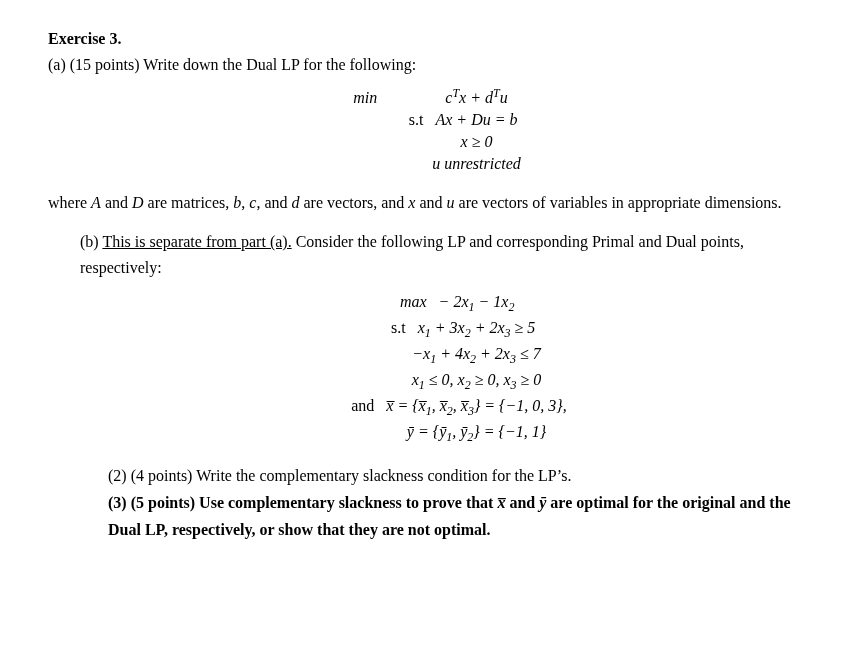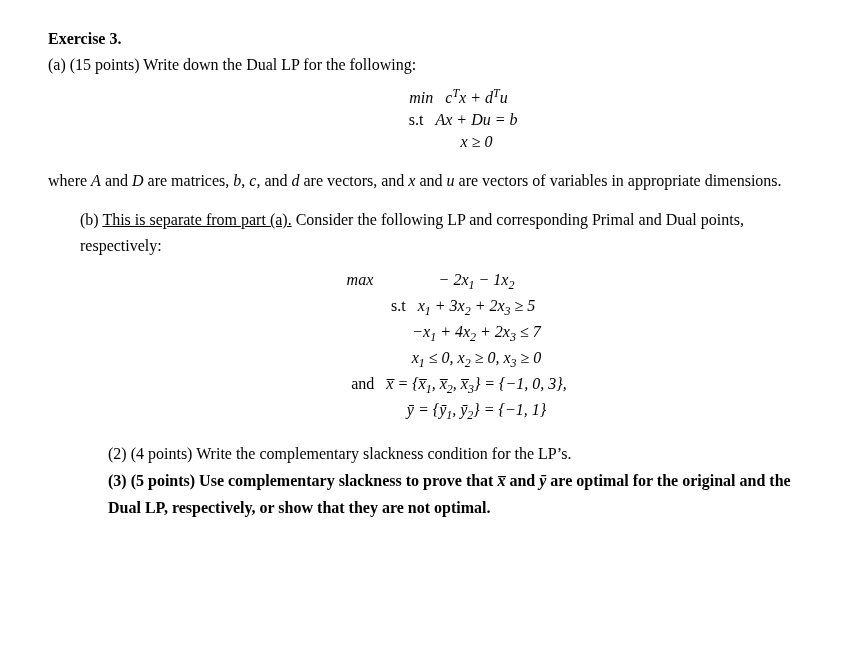--- a/index.html
+++ b/index.html
@@ -67,50 +67,54 @@
 
 <div class="exercise-title">
   <span>Exercise 3.</span>
 </div>
 
 <div class="part-a">
   <div style="margin-bottom:10px;margin-top:8px;">(a) (15 points) Write down the Dual LP for the following:</div>
 
   <div class="math-center-block" style="font-style:italic;">
     <div class="eq-row">
-      <span style="min-width:80px; text-align:right; margin-right:12px; font-style:italic;">min</span>
+      <span style="min-width:80px; text-align:left; margin-right:12px; font-style:italic;">min</span>
       <span>
         <i>c</i><sup>T</sup><i>x</i> + <i>d</i><sup>T</sup><i>u</i>
       </span>
     </div>
     <div class="eq-row">
       <span style="min-width:80px; text-align:right; margin-right:12px; font-style:normal;">s.t</span>
       <span>
         <i>Ax</i> + <i>Du</i> = <i>b</i>
       </span>
     </div>
     <div class="eq-row">
       <span style="min-width:80px; text-align:right; margin-right:12px;"></span>
       <span><i>x</i> ≥ 0</span>
+    </div>
+    <div class="eq-row">
+      <span style="min-width:80px; text-align:right; margin-right:12px;"></span>
+      <span><i>u</i> unrestricted</span>
     </div>
   </div>
 </div>
 
 <div class="where-text">
   where <i>A</i> and <i>D</i> are matrices, <i>b</i>, <i>c</i>, and <i>d</i> are vectors, and <i>x</i> and <i>u</i> are vectors of variables in appropriate dimensions.
 </div>
 
 <div class="part-b">
   <div class="part-b-text">
     <span>(b) </span><span class="underline">This is separate from part (a).</span><span> Consider the following LP and corresponding Primal and Dual points, respectively:</span>
   </div>
 
   <div class="math-center-block" style="font-style:italic; margin-bottom:14px;">
     <div class="eq-row">
-      <span style="min-width:80px; text-align:left; margin-right:12px; font-style:italic;">max</span>
+      <span style="min-width:80px; text-align:right; margin-right:12px; font-style:italic;">max</span>
       <span>− 2<i>x</i><sub>1</sub> − 1<i>x</i><sub>2</sub></span>
     </div>
     <div class="eq-row">
       <span style="min-width:80px; text-align:right; margin-right:12px; font-style:normal;">s.t</span>
       <span><i>x</i><sub>1</sub> + 3<i>x</i><sub>2</sub> + 2<i>x</i><sub>3</sub> ≥ 5</span>
     </div>
     <div class="eq-row">
       <span style="min-width:80px; text-align:right; margin-right:12px;"></span>
       <span>−<i>x</i><sub>1</sub> + 4<i>x</i><sub>2</sub> + 2<i>x</i><sub>3</sub> ≤ 7</span>
     </div>

